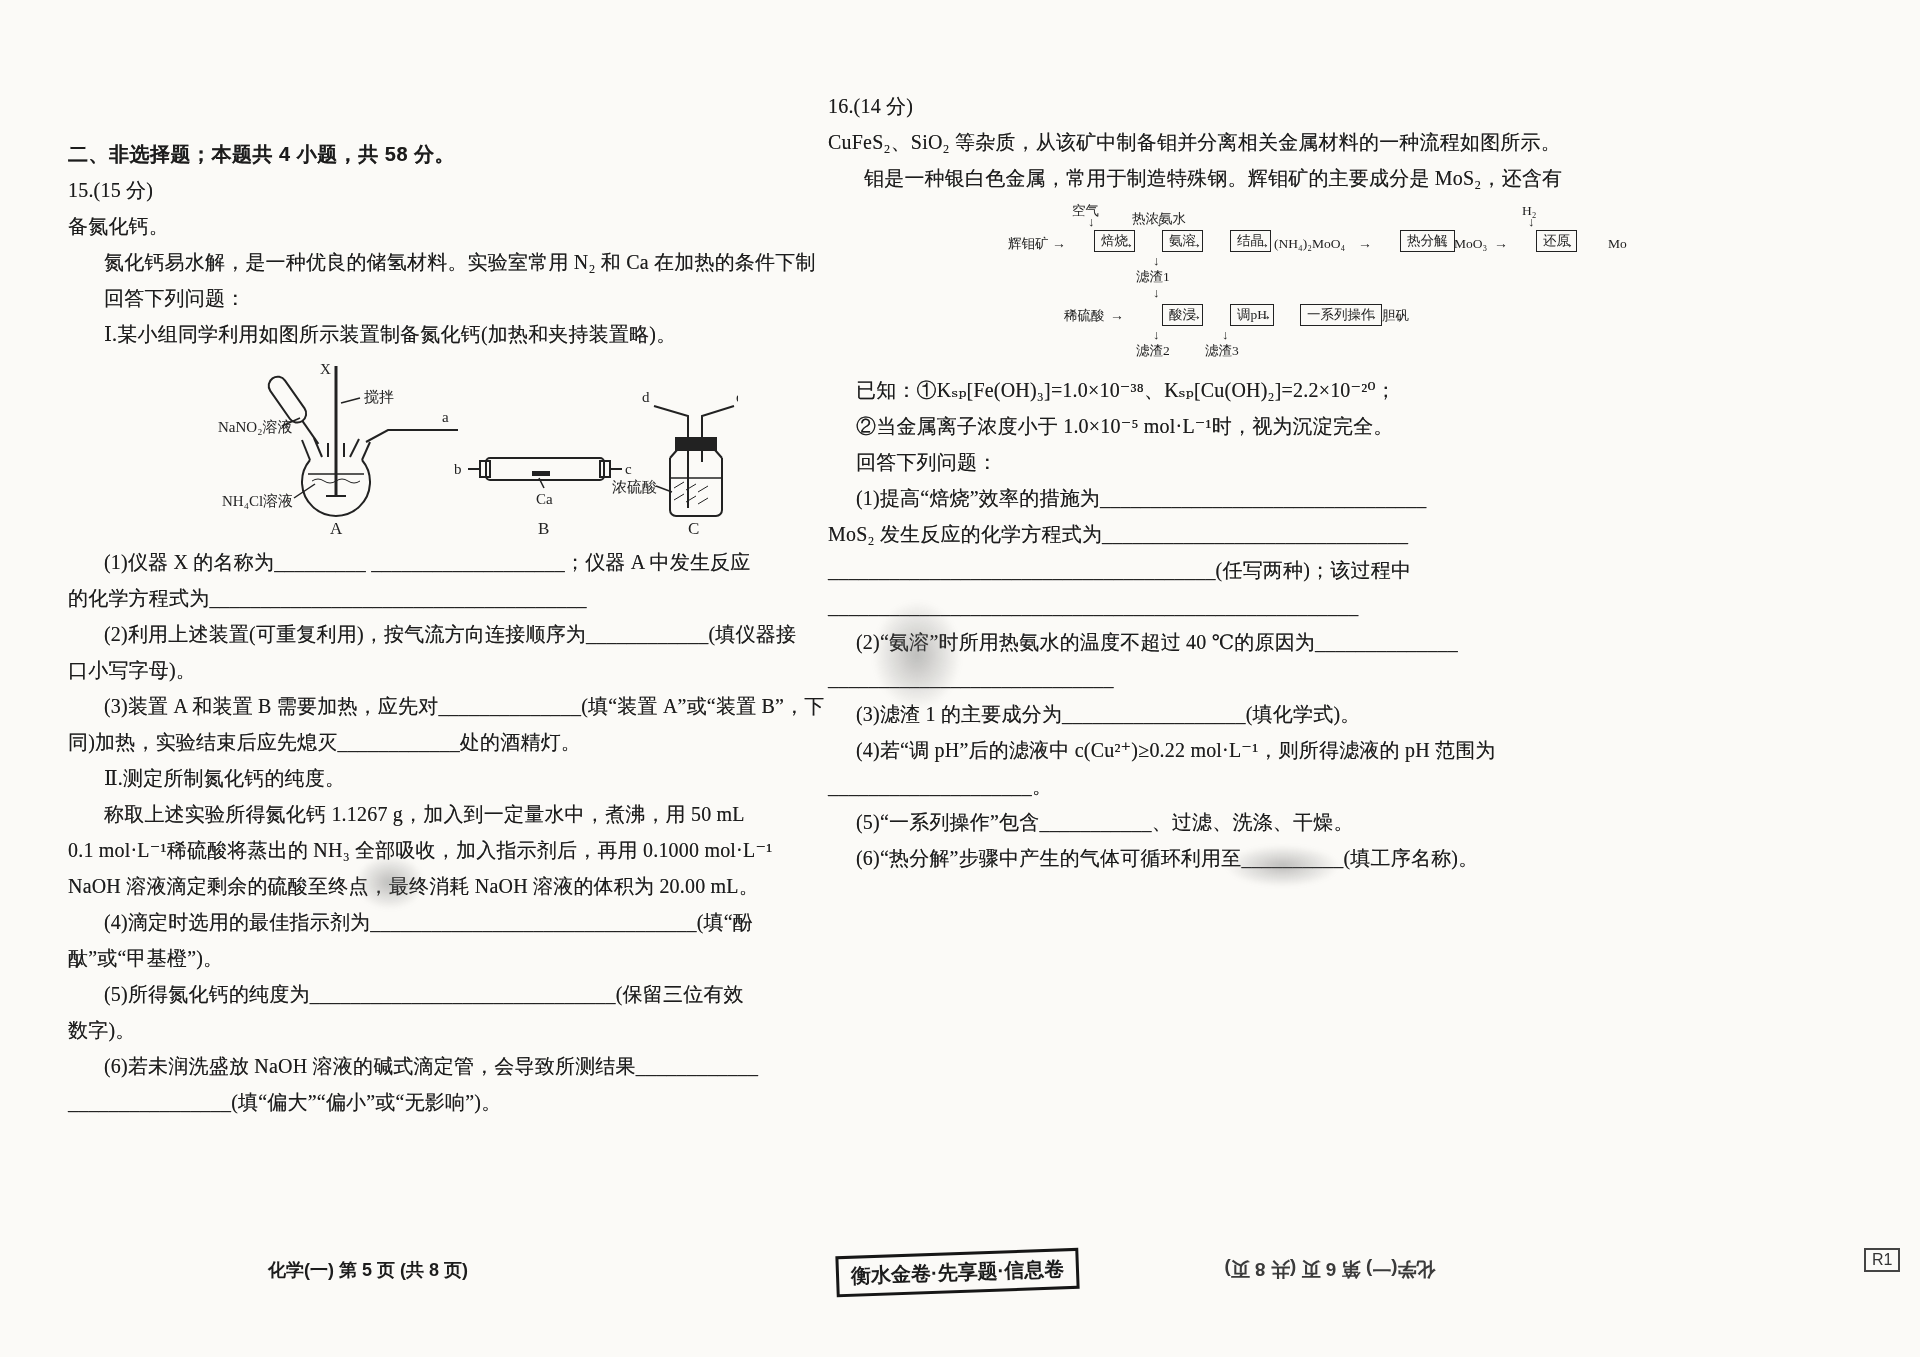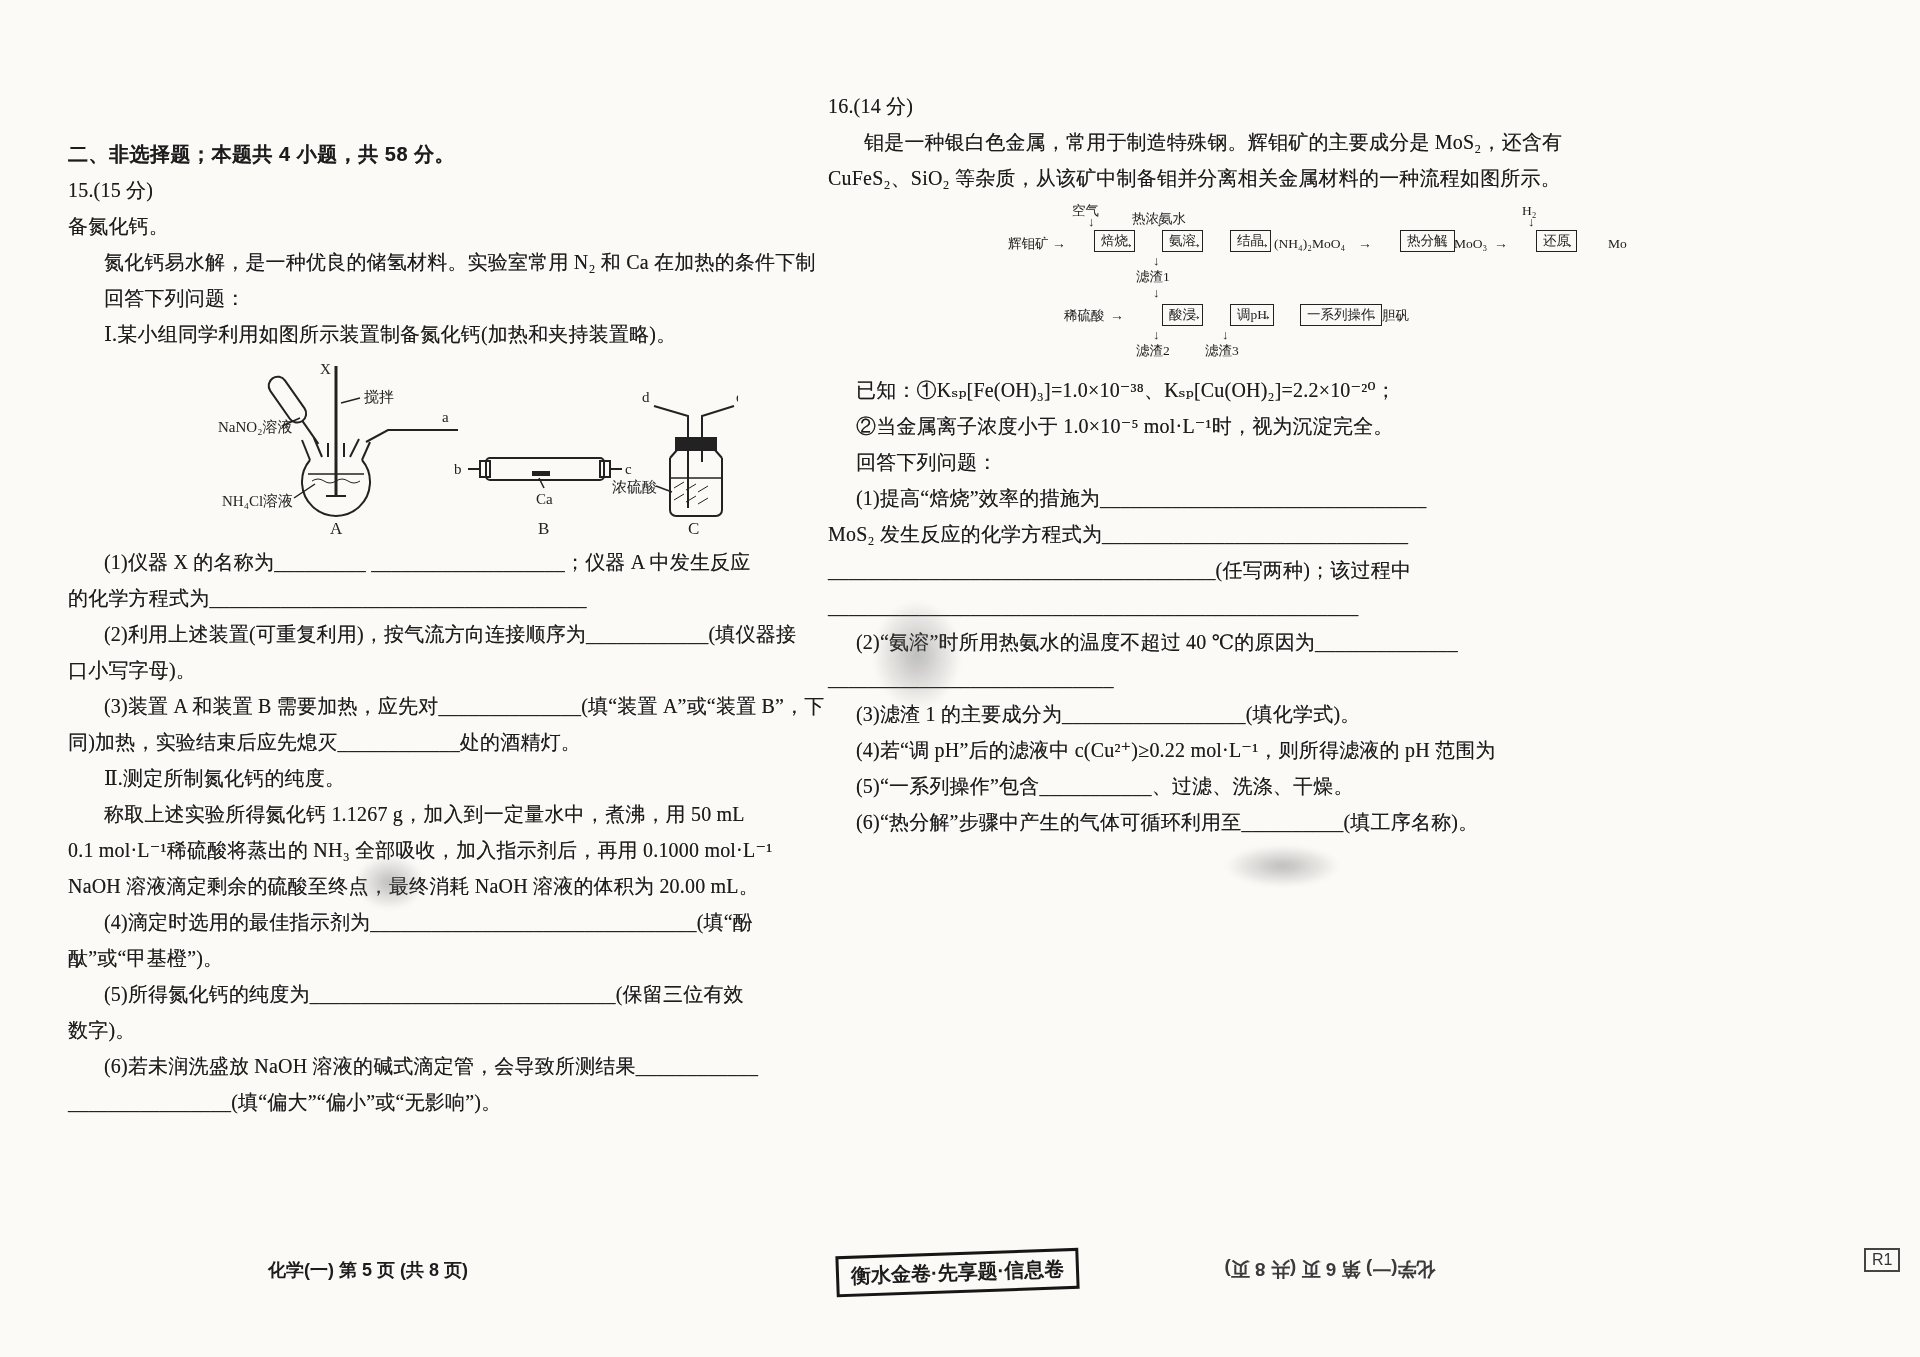--- a/index.html
+++ b/index.html
@@ -131,22 +131,22 @@
     <div class="line ind">(4)滴定时选用的最佳指示剂为________________________________(填“酚</div>
     <div class="line">酞”或“甲基橙”)。</div>
     <div class="line ind">(5)所得氮化钙的纯度为______________________________(保留三位有效</div>
     <div class="line">数字)。</div>
     <div class="line ind">(6)若未润洗盛放 NaOH 溶液的碱式滴定管，会导致所测结果____________</div>
     <div class="line">________________(填“偏大”“偏小”或“无影响”)。</div>
   </div>
 
   <div class="col col-right">
     <div class="line">16.(14 分)</div>
+    <div class="line">CuFeS₂、SiO₂ 等杂质，从该矿中制备钼并分离相关金属材料的一种流程如图所示。</div>
     <div class="line ind">钼是一种银白色金属，常用于制造特殊钢。辉钼矿的主要成分是 MoS₂，还含有</div>
-    <div class="line">CuFeS₂、SiO₂ 等杂质，从该矿中制备钼并分离相关金属材料的一种流程如图所示。</div>
 
     <div class="flow">
       <span class="fi" style="left:0px;top:33px">辉钼矿</span>
       <span class="fi ar" style="left:44px;top:32px"></span>
       <span class="fi" style="left:64px;top:0px">空气</span>
       <span class="fi ad" style="left:80px;top:11px"></span>
       <span class="fbox" style="left:62px;top:26px">焙烧</span>
       <span class="fi ar" style="left:112px;top:32px"></span>
       <span class="fi" style="left:124px;top:8px">热浓氨水</span>
       <span class="fi ad" style="left:148px;top:11px"></span>
@@ -190,20 +190,21 @@
     <div class="line ind1">②当金属离子浓度小于 1.0×10⁻⁵ mol·L⁻¹时，视为沉淀完全。</div>
     <div class="line ind1">回答下列问题：</div>
     <div class="line ind1">(1)提高“焙烧”效率的措施为________________________________</div>
     <div class="line">MoS₂ 发生反应的化学方程式为______________________________</div>
     <div class="line">______________________________________(任写两种)；该过程中</div>
     <div class="line">____________________________________________________</div>
     <div class="line ind1">(2)“氨溶”时所用热氨水的温度不超过 40 ℃的原因为______________</div>
     <div class="line">____________________________</div>
     <div class="line ind1">(3)滤渣 1 的主要成分为__________________(填化学式)。</div>
     <div class="line ind1">(4)若“调 pH”后的滤液中 c(Cu²⁺)≥0.22 mol·L⁻¹，则所得滤液的 pH 范围为</div>
+    <div class="line">____________________。</div>
     <div class="line ind1">(5)“一系列操作”包含___________、过滤、洗涤、干燥。</div>
     <div class="line ind1">(6)“热分解”步骤中产生的气体可循环利用至__________(填工序名称)。</div>
   </div>
 
   <div class="smudge" style="left:355px;top:855px;width:70px;height:55px"></div>
   <div class="smudge" style="left:872px;top:600px;width:90px;height:110px"></div>
   <div class="smudge" style="left:1225px;top:845px;width:115px;height:42px"></div>
 
   <div class="footer-left">化学(一) 第 5 页 (共 8 页)</div>
   <div class="stamp">衡水金卷·先享题·信息卷</div>

